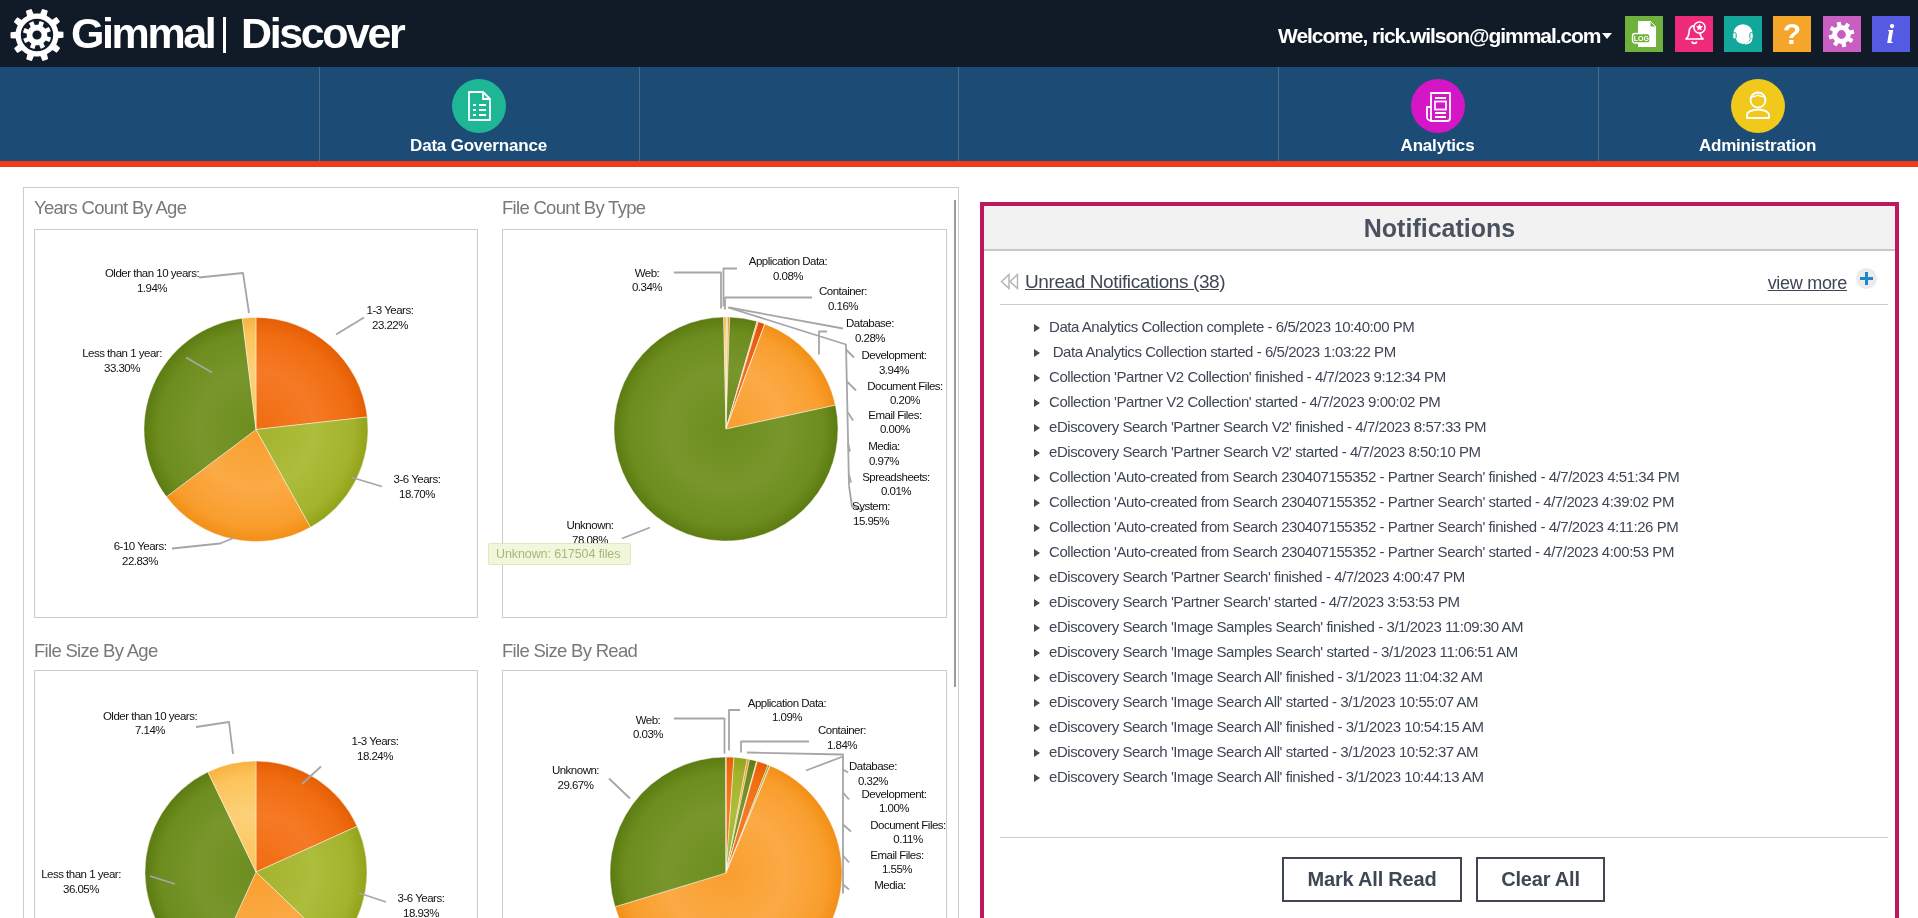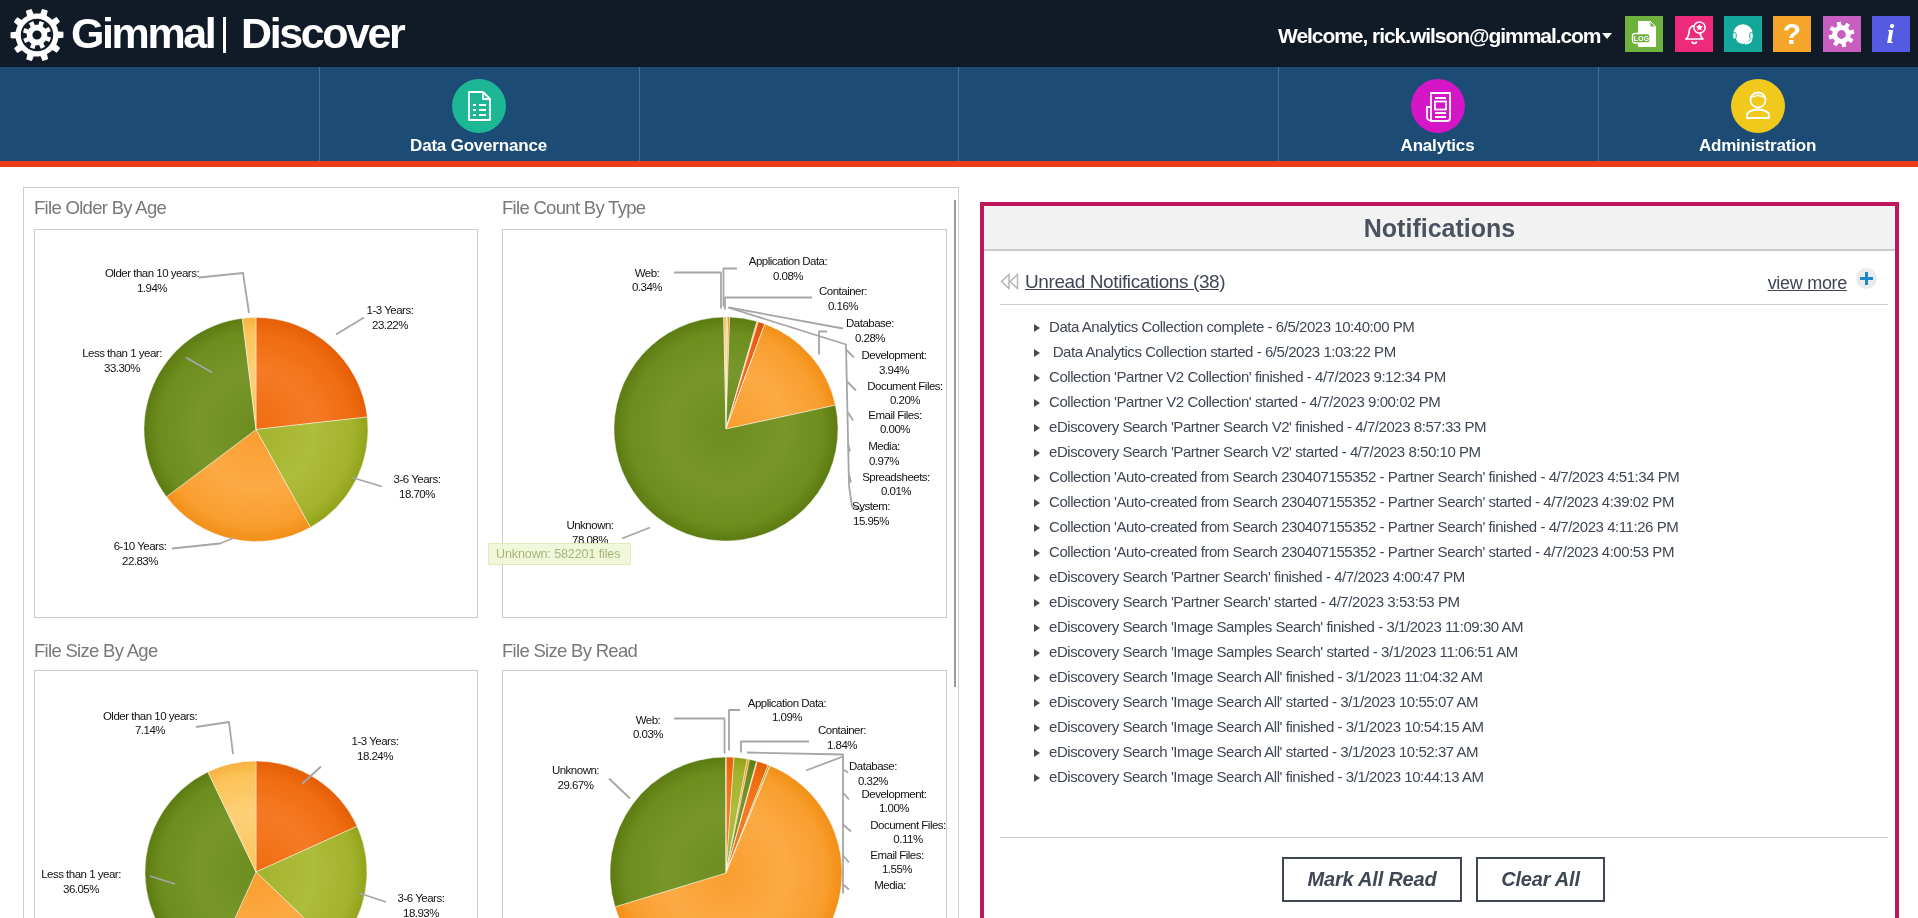--- a/index.html
+++ b/index.html
@@ -37,21 +37,21 @@
 .plus:after { content:""; position:absolute; left:4px; top:9px; width:13px; height:3px; background:#1c87c9; }
 .nsep1 { position:absolute; left:16px; top:98px; width:888px; height:1px; background:#cccccc; }
 .nlist { position:absolute; left:0; top:112px; width:100%; }
 .nrow { position:absolute; left:50px; height:25px; font-size:15px; color:#3f4654; letter-spacing:-0.45px; white-space:pre; }
 .tri { display:inline-block; width:0; height:0; border-top:4.5px solid transparent; border-bottom:4.5px solid transparent;
   border-left:6px solid #4a4a4a; margin-right:9px; }
 .rrow { position:absolute; left:16px; top:601px; width:420px; height:22px; white-space:nowrap; }
 .rlink { position:absolute; left:25px; top:0; font-size:19px; color:#3f4654; text-decoration:underline; letter-spacing:-0.4px; }
 .nsep2 { position:absolute; left:16px; top:631px; width:888px; height:1px; background:#cccccc; }
 .btn { position:absolute; top:651px; height:45px; border:2px solid #3f4654; background:#fff; color:#3f4654;
-  font-size:20px; font-weight:bold; text-align:center; line-height:41px; letter-spacing:-0.2px;font-style:italic; }
+  font-size:20px; font-weight:bold; text-align:center; line-height:41px; letter-spacing:-0.2px; }
 </style></head>
 <body>
 <div class="hdr">
   <svg style="position:absolute;left:10px;top:8px" width="54" height="54" viewBox="0 0 54 54">
       <path d="M53.31,23.83 L53.43,25.01 L53.49,26.20 L53.50,27.39 L53.45,28.58 L53.36,29.76 L48.26,30.20 L48.10,31.15 L47.89,32.09 L47.64,33.02 L47.35,33.94 L47.02,34.85 L46.64,35.74 L46.23,36.61 L50.15,39.90 L49.55,40.92 L48.90,41.92 L48.21,42.89 L47.47,43.82 L46.70,44.73 L42.32,42.08 L41.63,42.76 L40.91,43.40 L40.16,44.00 L39.38,44.58 L38.58,45.11 L37.76,45.62 L36.91,46.08 L38.15,51.04 L37.06,51.52 L35.95,51.94 L34.82,52.32 L33.68,52.65 L32.52,52.92 L30.53,48.21 L29.57,48.35 L28.61,48.44 L27.65,48.49 L26.69,48.50 L25.72,48.46 L24.76,48.38 L23.80,48.26 L21.89,53.00 L20.73,52.75 L19.58,52.44 L18.44,52.08 L17.33,51.67 L16.23,51.21 L17.39,46.23 L16.54,45.78 L15.70,45.29 L14.89,44.77 L14.11,44.21 L13.35,43.61 L12.62,42.98 L11.92,42.32 L7.58,45.03 L6.79,44.14 L6.04,43.22 L5.34,42.26 L4.67,41.27 L4.05,40.26 L7.92,36.91 L7.49,36.04 L7.11,35.16 L6.76,34.26 L6.46,33.34 L6.19,32.42 L5.97,31.48 L5.79,30.53 L0.69,30.17 L0.57,28.99 L0.51,27.80 L0.50,26.61 L0.55,25.42 L0.64,24.24 L5.74,23.80 L5.90,22.85 L6.11,21.91 L6.36,20.98 L6.65,20.06 L6.98,19.15 L7.36,18.26 L7.77,17.39 L3.85,14.10 L4.45,13.08 L5.10,12.08 L5.79,11.11 L6.53,10.18 L7.30,9.27 L11.68,11.92 L12.37,11.24 L13.09,10.60 L13.84,10.00 L14.62,9.42 L15.42,8.89 L16.24,8.38 L17.09,7.92 L15.85,2.96 L16.94,2.48 L18.05,2.06 L19.18,1.68 L20.32,1.35 L21.48,1.08 L23.47,5.79 L24.43,5.65 L25.39,5.56 L26.35,5.51 L27.31,5.50 L28.28,5.54 L29.24,5.62 L30.20,5.74 L32.11,1.00 L33.27,1.25 L34.42,1.56 L35.56,1.92 L36.67,2.33 L37.77,2.79 L36.61,7.77 L37.46,8.22 L38.30,8.71 L39.11,9.23 L39.89,9.79 L40.65,10.39 L41.38,11.02 L42.08,11.68 L46.42,8.97 L47.21,9.86 L47.96,10.78 L48.66,11.74 L49.33,12.73 L49.95,13.74 L46.08,17.09 L46.51,17.96 L46.89,18.84 L47.24,19.74 L47.54,20.66 L47.81,21.58 L48.03,22.52 L48.21,23.47 Z M43.2,27 A16.2,16.2 0 1 0 10.8,27 A16.2,16.2 0 1 0 43.2,27 Z" fill="#fff" fill-rule="evenodd"></path>
       <path d="M40.97,29.54 L40.81,30.32 L40.60,31.09 L40.35,31.85 L40.05,32.59 L39.72,33.31 L39.35,34.01 L35.57,32.53 L35.25,33.00 L34.90,33.45 L34.53,33.89 L34.13,34.30 L33.71,34.68 L33.27,35.05 L35.08,38.68 L34.41,39.11 L33.72,39.51 L33.01,39.86 L32.28,40.18 L31.53,40.46 L30.77,40.69 L29.15,36.97 L28.59,37.08 L28.02,37.15 L27.45,37.19 L26.88,37.20 L26.31,37.18 L25.74,37.12 L24.46,40.97 L23.68,40.81 L22.91,40.60 L22.15,40.35 L21.41,40.05 L20.69,39.72 L19.99,39.35 L21.47,35.57 L21.00,35.25 L20.55,34.90 L20.11,34.53 L19.70,34.13 L19.32,33.71 L18.95,33.27 L15.32,35.08 L14.89,34.41 L14.49,33.72 L14.14,33.01 L13.82,32.28 L13.54,31.53 L13.31,30.77 L17.03,29.15 L16.92,28.59 L16.85,28.02 L16.81,27.45 L16.80,26.88 L16.82,26.31 L16.88,25.74 L13.03,24.46 L13.19,23.68 L13.40,22.91 L13.65,22.15 L13.95,21.41 L14.28,20.69 L14.65,19.99 L18.43,21.47 L18.75,21.00 L19.10,20.55 L19.47,20.11 L19.87,19.70 L20.29,19.32 L20.73,18.95 L18.92,15.32 L19.59,14.89 L20.28,14.49 L20.99,14.14 L21.72,13.82 L22.47,13.54 L23.23,13.31 L24.85,17.03 L25.41,16.92 L25.98,16.85 L26.55,16.81 L27.12,16.80 L27.69,16.82 L28.26,16.88 L29.54,13.03 L30.32,13.19 L31.09,13.40 L31.85,13.65 L32.59,13.95 L33.31,14.28 L34.01,14.65 L32.53,18.43 L33.00,18.75 L33.45,19.10 L33.89,19.47 L34.30,19.87 L34.68,20.29 L35.05,20.73 L38.68,18.92 L39.11,19.59 L39.51,20.28 L39.86,20.99 L40.18,21.72 L40.46,22.47 L40.69,23.23 L36.97,24.85 L37.08,25.41 L37.15,25.98 L37.19,26.55 L37.20,27.12 L37.18,27.69 L37.12,28.26 Z M31.6,27 A4.6,4.6 0 1 0 22.4,27 A4.6,4.6 0 1 0 31.6,27 Z" fill="#fff" fill-rule="evenodd"></path>
     </svg>
   <span class="brand">Gimmal</span>
     <span class="pipe"></span>
     <span class="brand2">Discover</span>
@@ -126,21 +126,21 @@
         <path d="M10.8 10 c2-2.5 5-1 7.2-3 2 2 5.5 0.5 7.2 3" stroke-width="1.6"></path>
         <path d="M7 30 v-3 c0-3 5-5.5 11-5.5 s11 2.5 11 5.5 v3 z" stroke-linejoin="round"></path>
       </svg>
     </div>
       <div class="nlabel">Administration</div>
   </div>
 </div>
 <div class="redbar"></div>
 <div class="lpanel"></div>
 <div class="thumb"></div>
-<div class="ctitle" style="left:34px;top:196.5px">File Older By Age</div>
+<div class="ctitle" style="left:34px;top:196.5px">Years Count By Age</div>
 <div class="ctitle" style="left:502px;top:196.5px">File Count By Type</div>
 <div class="ctitle" style="left:34px;top:639.5px">File Size By Age</div>
 <div class="ctitle" style="left:502px;top:639.5px">File Size By Read</div>
 <div class="cbox" style="left:33.5px;top:228.5px;width:444px"></div>
 <div class="cbox" style="left:502px;top:228.5px;width:444.5px"></div>
 <div class="cbox" style="left:33.5px;top:669.5px;width:444px;height:248.5px;border-bottom:none"></div>
 <div class="cbox" style="left:502px;top:669.5px;width:444.5px;height:248.5px;border-bottom:none"></div>
 <svg class="csvg" style="left:34px;top:228.5px" width="443" height="389">
     <defs>
       <radialGradient id="p1o1" gradientUnits="userSpaceOnUse" cx="222.0" cy="200.5" r="112">
@@ -416,21 +416,21 @@
     <polyline points="341.0,185.5 347.0,192.5" fill="none" stroke="#a6a6a6" stroke-width="1.8" stroke-linejoin="round"></polyline>
     <text x="395" y="188.8" text-anchor="middle" class="plbl">Email Files:</text>
     <text x="395" y="203.3" text-anchor="middle" class="plbl">1.55%</text>
     <polyline points="341.0,214.5 347.0,219.5" fill="none" stroke="#a6a6a6" stroke-width="1.8" stroke-linejoin="round"></polyline>
     <text x="388" y="219.3" text-anchor="middle" class="plbl">Media:</text>
     <text x="388" y="233.8" text-anchor="middle" class="plbl"></text>
     <polyline points="107.0,108.5 128.0,128.5" fill="none" stroke="#a6a6a6" stroke-width="1.8" stroke-linejoin="round"></polyline>
     <text x="73.5" y="104.3" text-anchor="middle" class="plbl">Unknown:</text>
     <text x="73.5" y="118.8" text-anchor="middle" class="plbl">29.67%</text>
   </svg>
-<div class="tooltip">Unknown: 582201 files</div>
+<div class="tooltip">Unknown: 617504 files</div>
 <div class="npanel">
   <div class="nhead">Notifications</div>
   <div class="unrow">
     <span style="position:absolute;left:0;top:2px"><svg width="19" height="17" viewBox="0 0 19 17">
           <g fill="none" stroke="#b3b3b3" stroke-width="1.4">
             <path d="M9 1.5 L1.5 8.5 L9 15.5 Z"></path>
             <path d="M17.5 1.5 L10 8.5 L17.5 15.5 Z"></path>
           </g>
         </svg></span>
     <span class="ulink">Unread Notifications (38)</span>

